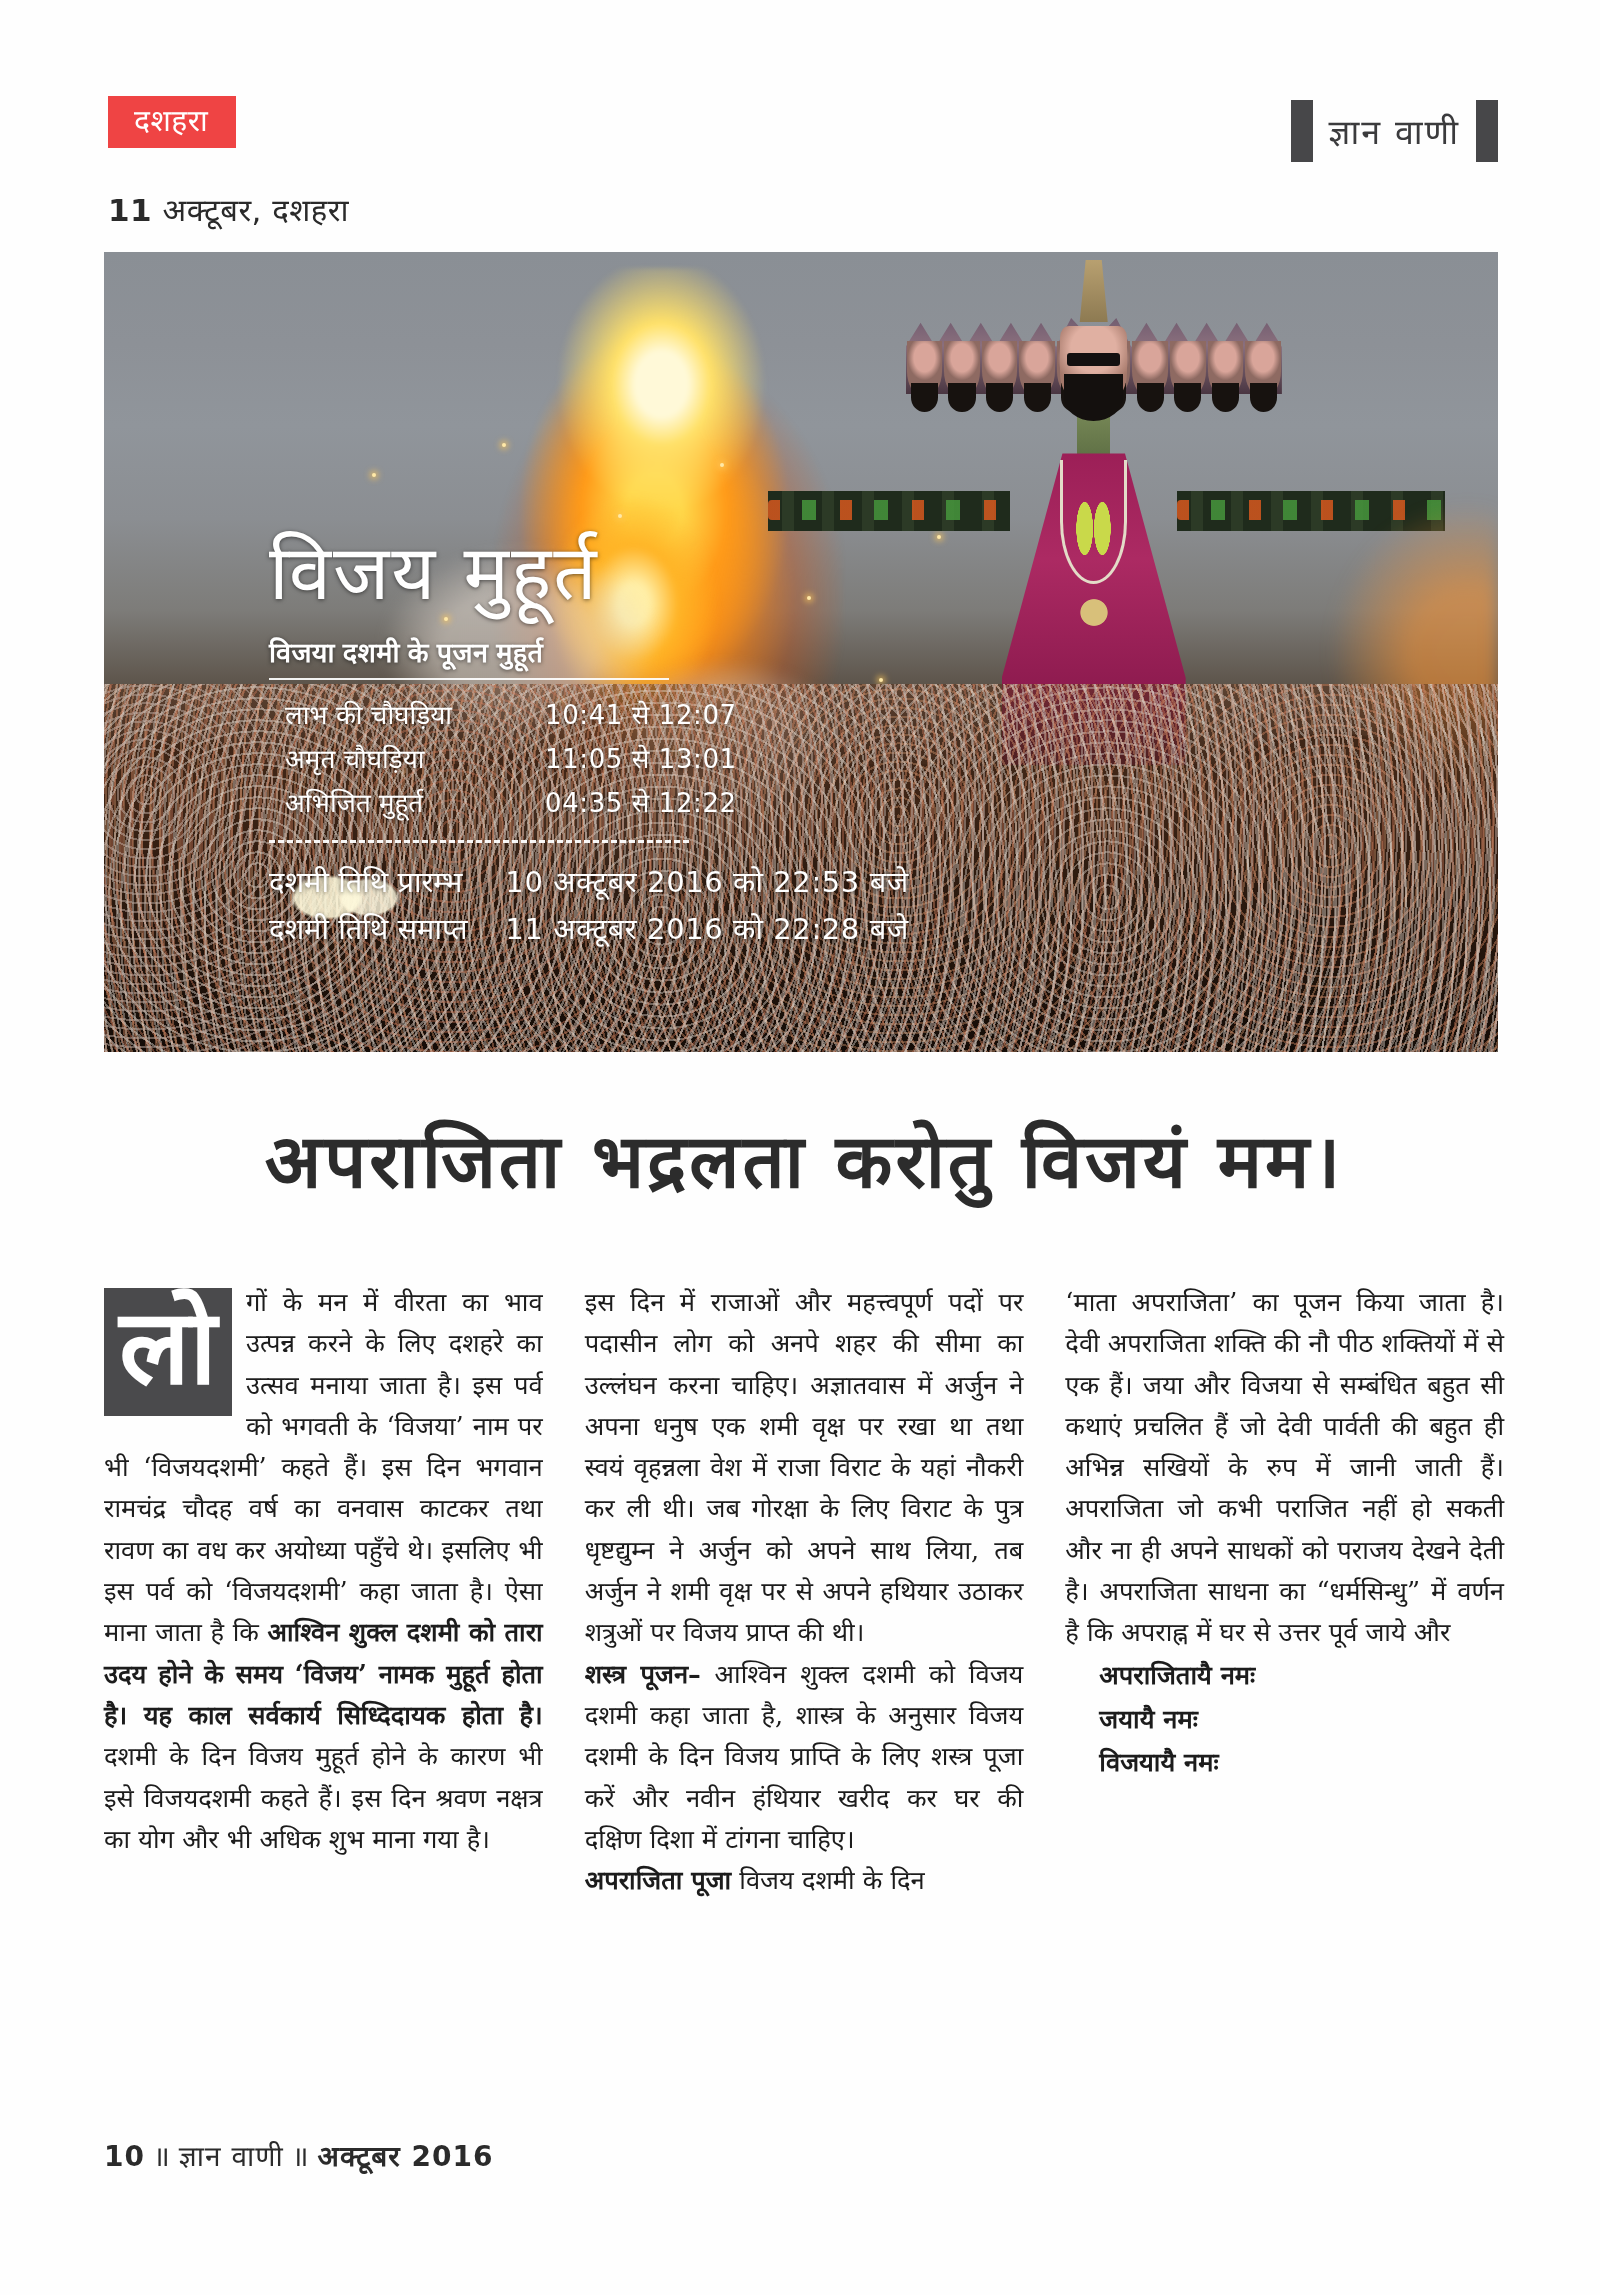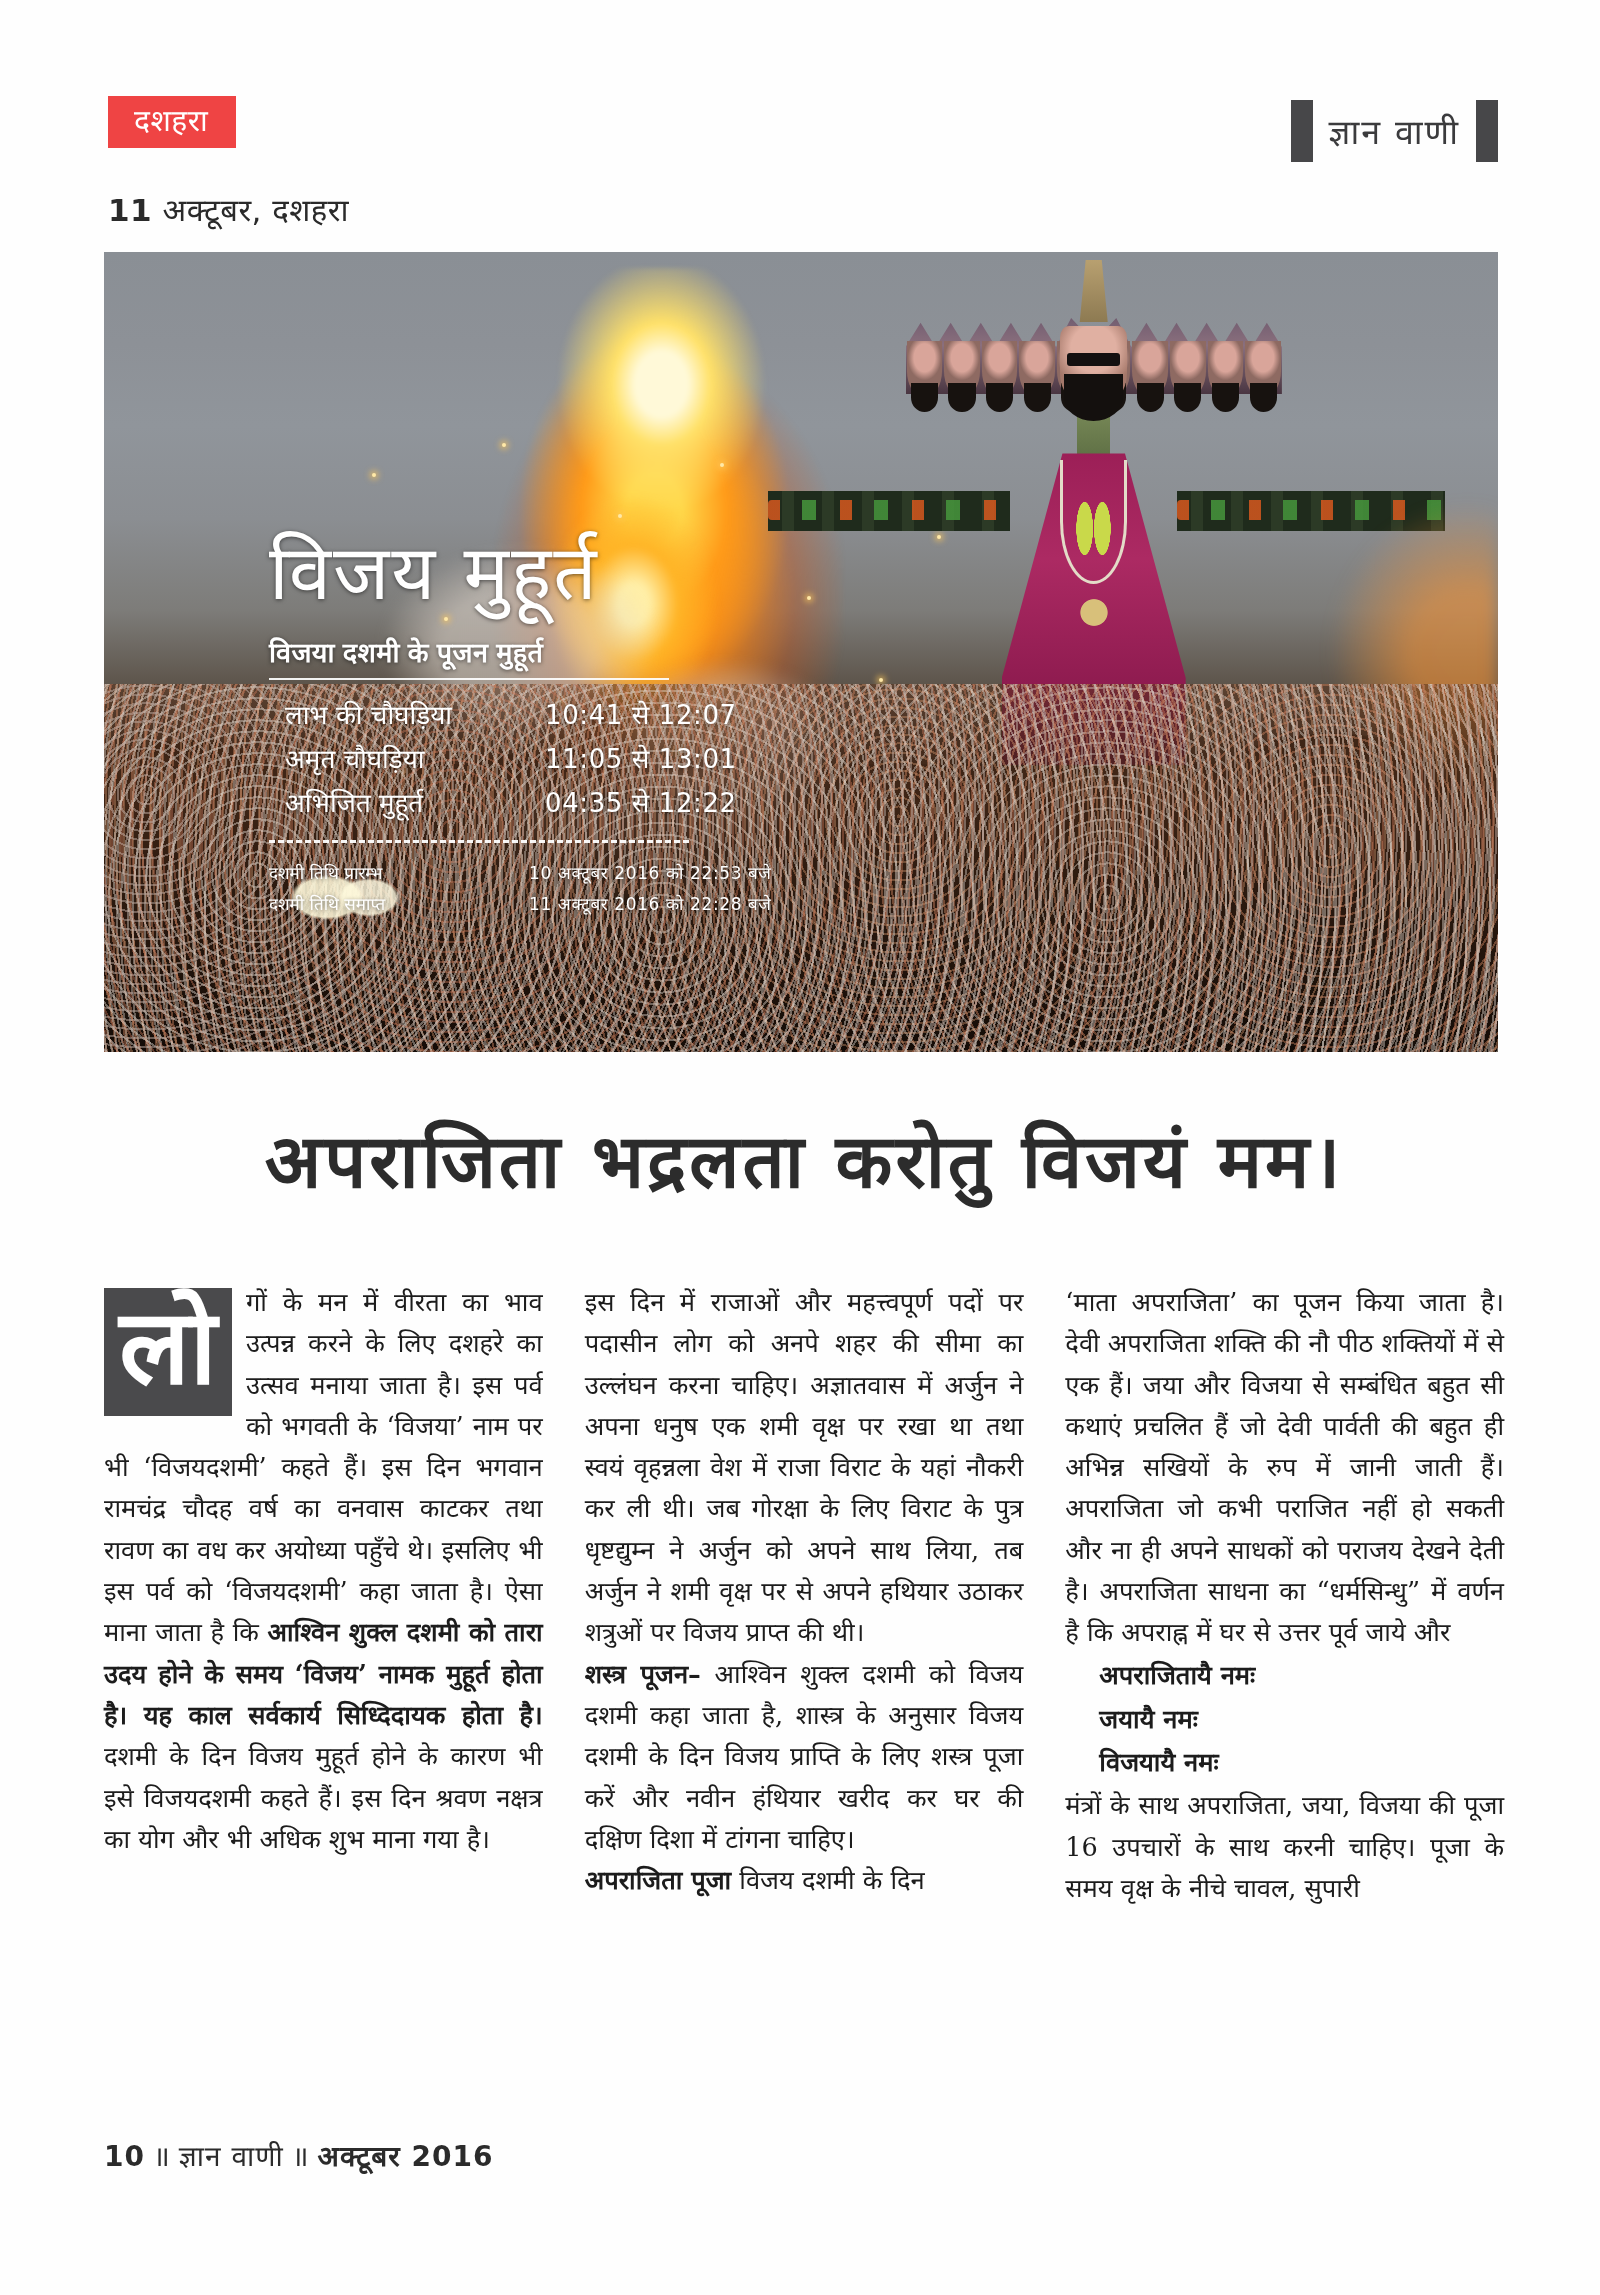--- a/index.html
+++ b/index.html
@@ -278,21 +278,21 @@
     white-space: nowrap;
     vertical-align: baseline;
   }
   .ov-table td.lbl { width: 260px; padding-right: 18px; }
   .ov-table td.val { letter-spacing: 0.6px; }
   .ov-dash {
     width: 420px; height: 0;
     border-top: 3px dashed rgba(255,255,255,0.95);
     margin: 16px 0 14px 0;
   }
-  .ov-table2 td { font-size: 17px; padding: 4px 0; }
+  .ov-table2 td { font-size: 29px; padding: 4px 0; }
   .ov-table2 td.lbl { width: 260px; padding-right: 14px; }
 
   
   .headline {
     position: absolute;
     left: 104px; top: 1108px;
     width: 1400px;
     text-align: center;
     font-family: "DejaVu Serif", "Liberation Serif", serif;
     font-size: 74px;
@@ -475,21 +475,20 @@
       <p><span>इस दिन में राजाओं और महत्त्वपूर्ण पदों पर पदासीन लोग को अनपे शहर की सीमा का उल्लंघन करना चाहिए। अज्ञातवास में अर्जुन ने अपना धनुष एक शमी वृक्ष पर रखा था तथा स्वयं वृहन्नला वेश में राजा विराट के यहां नौकरी कर ली थी। जब गोरक्षा के लिए विराट के पुत्र धृष्टद्युम्न ने अर्जुन को अपने साथ लिया, तब अर्जुन ने शमी वृक्ष पर से अपने हथियार उठाकर शत्रुओं पर विजय प्राप्त की थी।</span></p>
       <p><b>शस्त्र पूजन–</b><span> आश्विन शुक्ल दशमी को विजय दशमी कहा जाता है, शास्त्र के अनुसार विजय दशमी के दिन विजय प्राप्ति के लिए शस्त्र पूजा करें और नवीन हंथियार खरीद कर घर की दक्षिण दिशा में टांगना चाहिए।</span></p>
       <p><b>अपराजिता पूजा</b><span> विजय दशमी के दिन</span></p>
     </div>
 
     <div class="col">
       <p><span>‘माता अपराजिता’ का पूजन किया जाता है। देवी अपराजिता शक्ति की नौ पीठ शक्तियों में से एक हैं। जया और विजया से सम्बंधित बहुत सी कथाएं प्रचलित हैं जो देवी पार्वती की बहुत ही अभिन्न सखियों के रुप में जानी जाती हैं। अपराजिता जो कभी पराजित नहीं हो सकती और ना ही अपने साधकों को पराजय देखने देती है। अपराजिता साधना का “धर्मसिन्धु” में वर्णन है कि अपराह्न में घर से उत्तर पूर्व जाये और</span></p>
       <span class="mantra">अपराजितायै नमः</span>
       <span class="mantra">जयायै नमः</span>
       <span class="mantra">विजयायै नमः</span>
-      <p><span>मंत्रों के साथ अपराजिता, जया, विजया की पूजा 16 उपचारों के साथ करनी चाहिए। पूजा के समय वृक्ष के नीचे चावल, सुपारी</span></p>
     </div>
   </div>
 
   <div class="footer">
     <span>10</span><span class="sep">॥</span><span class="brandf">ज्ञान वाणी</span><span class="sep">॥</span><span>अक्टूबर 2016</span>
   </div>
 
 </div>
 
 </body></html>

